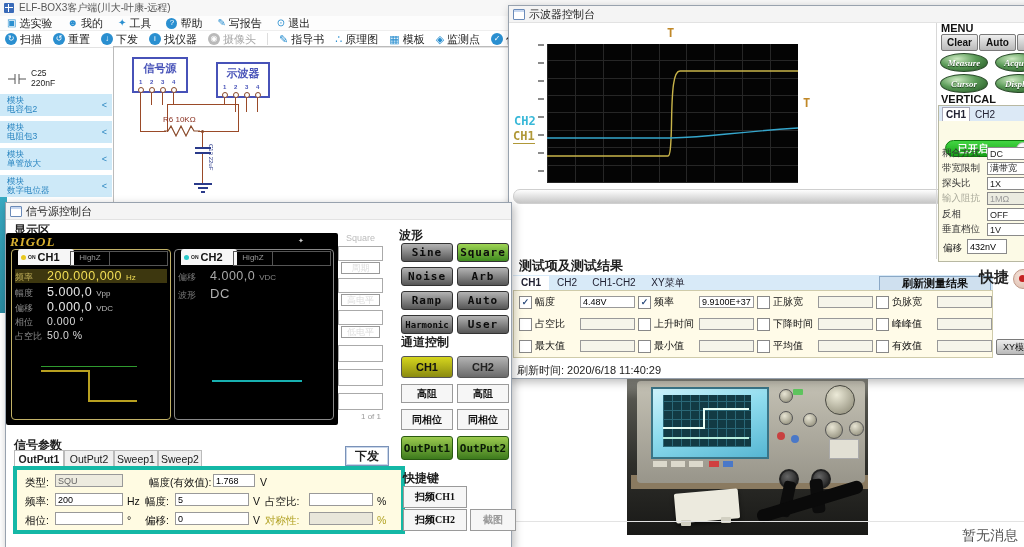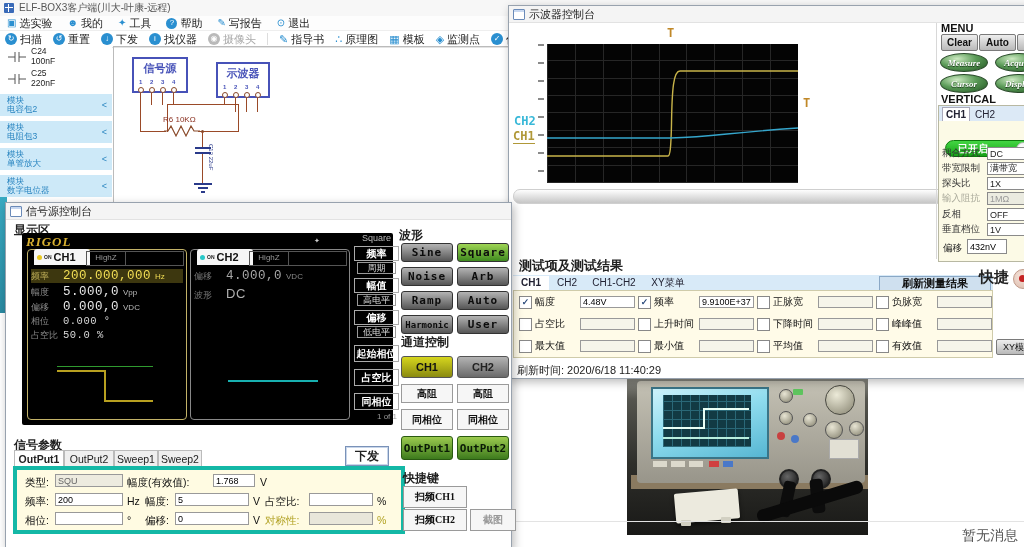--- a/index.html
+++ b/index.html
@@ -1,20 +1,20 @@
 <!DOCTYPE html>
 <html><head>
 <meta charset="utf-8">
 <style>
   html,body{margin:0;padding:0;background:#ddd}
   .screen{position:relative;width:1024px;height:547px;background:#fff;overflow:hidden;
     font-family:"Liberation Sans",sans-serif;font-size:11px;color:#222}
   .abs{position:absolute}
   .kai{font-family:"Liberation Serif",serif;font-weight:bold}
-  .mono{font-family:Liberation Mono, monospace}
+  .mono{font-family:Liberation Sans, sans-serif}
 
   
   .titlebar{left:0;top:0;width:1024px;height:16px;background:#f7f7f7;display:flex;align-items:center;gap:5px;
     padding-left:4px;font-size:10px;color:#555;box-sizing:border-box}
   .appicon{width:10px;height:10px;background:#3a6ab8;border-radius:1px;flex:none;
     background-image:linear-gradient(#fff,#fff),linear-gradient(#fff,#fff);
     background-size:8px 1px,1px 8px;background-position:1px 4px,4px 1px;background-repeat:no-repeat}
   .menubar{left:0;top:16px;width:1024px;height:15px;background:#fdfdfd;border-bottom:1px solid #eee;
     display:flex;align-items:center;gap:15px;padding-left:7px;font-size:11px;box-sizing:border-box}
   .menuitem{display:flex;align-items:center;gap:3px}
@@ -230,26 +230,20 @@
         <span>监测点</span>
       </span>
     <span class="tbitem">
         <span class="tbc">✓</span>
         <span>保存实验</span>
       </span>
   </div>
 
   <div class="abs canvasbrd"></div>
 
-  <div class="abs sbitem sbcap" style="top:46px">
-    <svg class="capsym" width="18" height="10">
-        <path d="M0,5 H7 M11,5 H18 M7,0 V10 M11,0 V10" stroke="#555" fill="none"></path>
-      </svg>
-    <span class="two"><span>C24</span><br><span>100nF</span></span>
-  </div>
   <div class="abs sbitem sbcap" style="top:68px">
     <svg class="capsym" width="18" height="10">
         <path d="M0,5 H7 M11,5 H18 M7,0 V10 M11,0 V10" stroke="#555" fill="none"></path>
       </svg>
     <span class="two"><span>C25</span><br><span>220nF</span></span>
   </div>
   <div class="abs sbitem sbmod" style="top:94px">
     <span class="two"><span>模块</span><br><span>电容包2</span></span>
       <span class="chev">&lt;</span>
   </div>
@@ -511,21 +505,21 @@
     <div class="abs graybtn" style="left:487px;top:333px;width:42px;height:14px;font-weight:normal;font-size:9px">XY模式</div>
   </div>
 
   <div class="abs win" style="left:5px;top:202px;width:505px;height:345px">
     <div class="wtitle">
       <span class="formicon"></span>
       <span>信号源控制台</span>
     </div>
     <span class="abs kai" style="left:8px;top:19px;font-size:12px">显示区</span>
 
-    <div class="abs rigol" style="left:16px;top:30px;width:371px;height:192px">
+    <div class="abs rigol" style="left:0;top:30px;width:332px;height:192px">
       <span class="abs brand" style="left:4px;top:1px">RIGOL</span>
       <span class="abs" style="left:292px;top:4px;color:#ccc;font-size:7px">✦</span>
 
       <div class="abs chpanel sel" style="left:5px;top:16px;width:160px;height:171px">
         <div class="abs chtab" style="left:6px;top:-1px;width:50px;height:16px">
           <span class="ondot" style="background:#e8c820"></span>
           <span class="onlbl">ON</span>
           <span class="chname">CH1</span>
         </div>
         <div class="abs impstrip" style="left:58px;top:1px;width:96px;height:13px">
@@ -626,21 +620,21 @@
     <div class="abs sendbtn" style="left:339px;top:243px;width:42px;height:18px">下发</div>
     <div class="abs" style="left:8px;top:247px;display:flex">
       <span class="ptab sel" style="width:50px">OutPut1</span>
       <span class="ptab" style="width:50px">OutPut2</span>
       <span class="ptab" style="width:44px">Sweep1</span>
       <span class="ptab" style="width:44px">Sweep2</span>
     </div>
     <div class="abs pbody" style="left:7px;top:263px;width:384px;height:60px">
       <span class="abs plbl" style="left:8px;top:6px">类型:</span>
       <input class="abs pin2" style="left: 38px; top: 4px; width: 68px; background: rgb(237, 235, 223); color: rgb(102, 102, 102);" value="SQU">
-      <span class="abs plbl" style="left:110px;top:6px">幅度(有效值):</span>
+      <span class="abs plbl" style="left:132px;top:6px">幅度(有效值):</span>
       <input class="abs pin2" style="left: 196px; top: 4px; width: 42px;" value="1.768">
       <span class="abs plbl" style="left:243px;top:6px">V</span>
 
       <span class="abs plbl" style="left:8px;top:25px">频率:</span>
       <input class="abs pin2" style="left: 38px; top: 23px; width: 68px;" value="200">
       <span class="abs plbl" style="left:110px;top:25px">Hz</span>
       <span class="abs plbl" style="left:128px;top:25px">幅度:</span>
       <input class="abs pin2" style="left: 158px; top: 23px; width: 74px;" value="5">
       <span class="abs plbl" style="left:236px;top:25px">V</span>
       <span class="abs plbl" style="left:248px;top:25px">占空比:</span>

